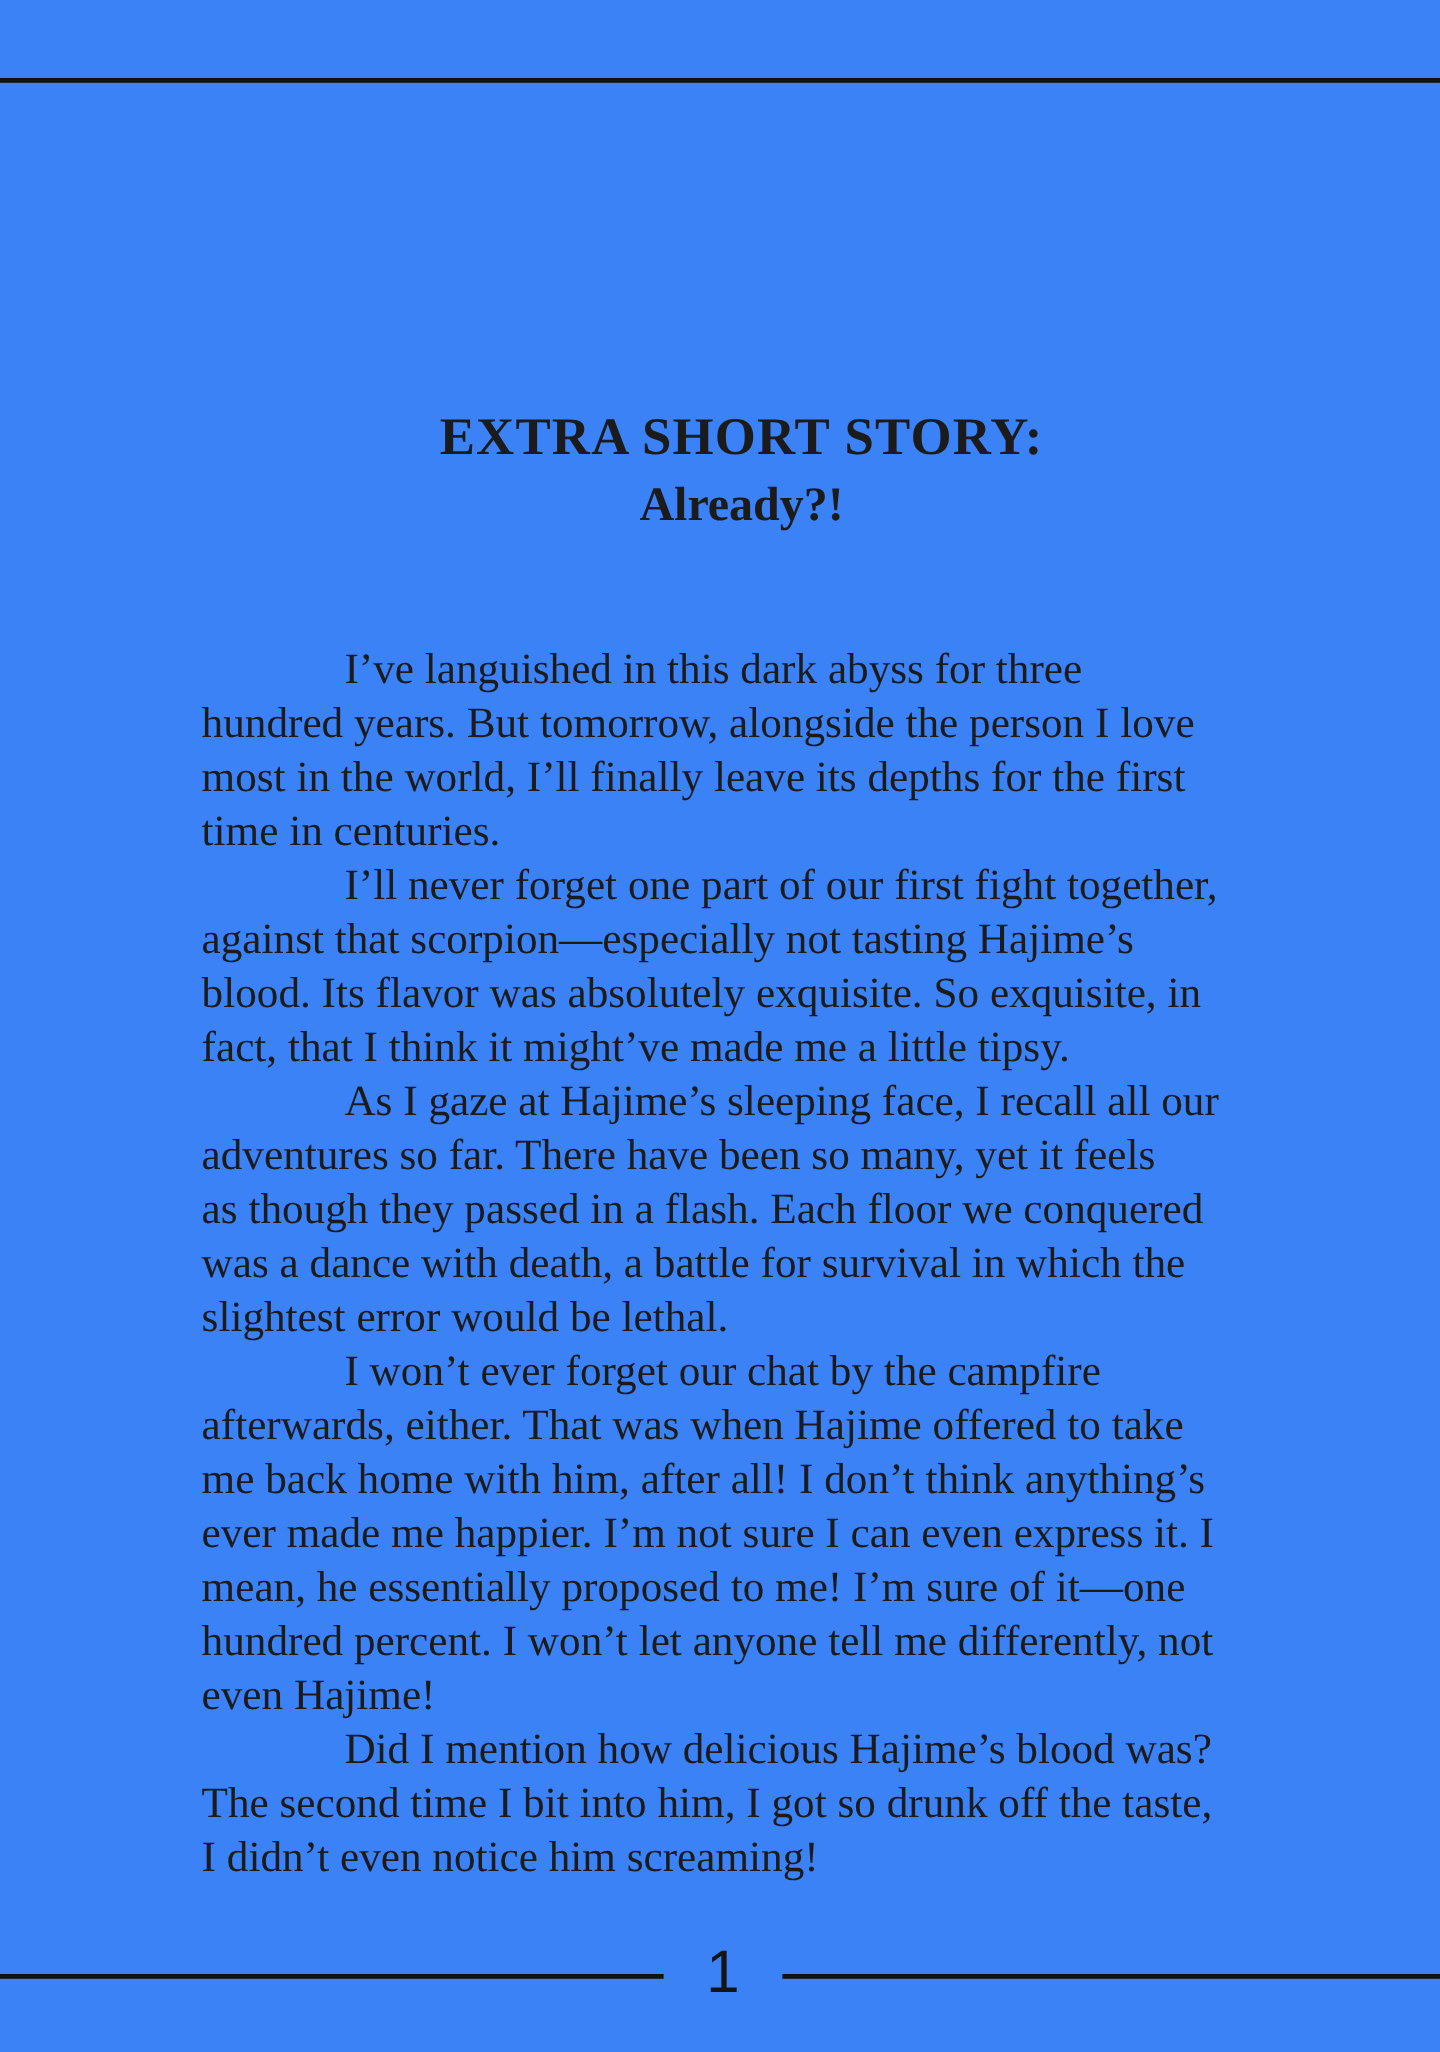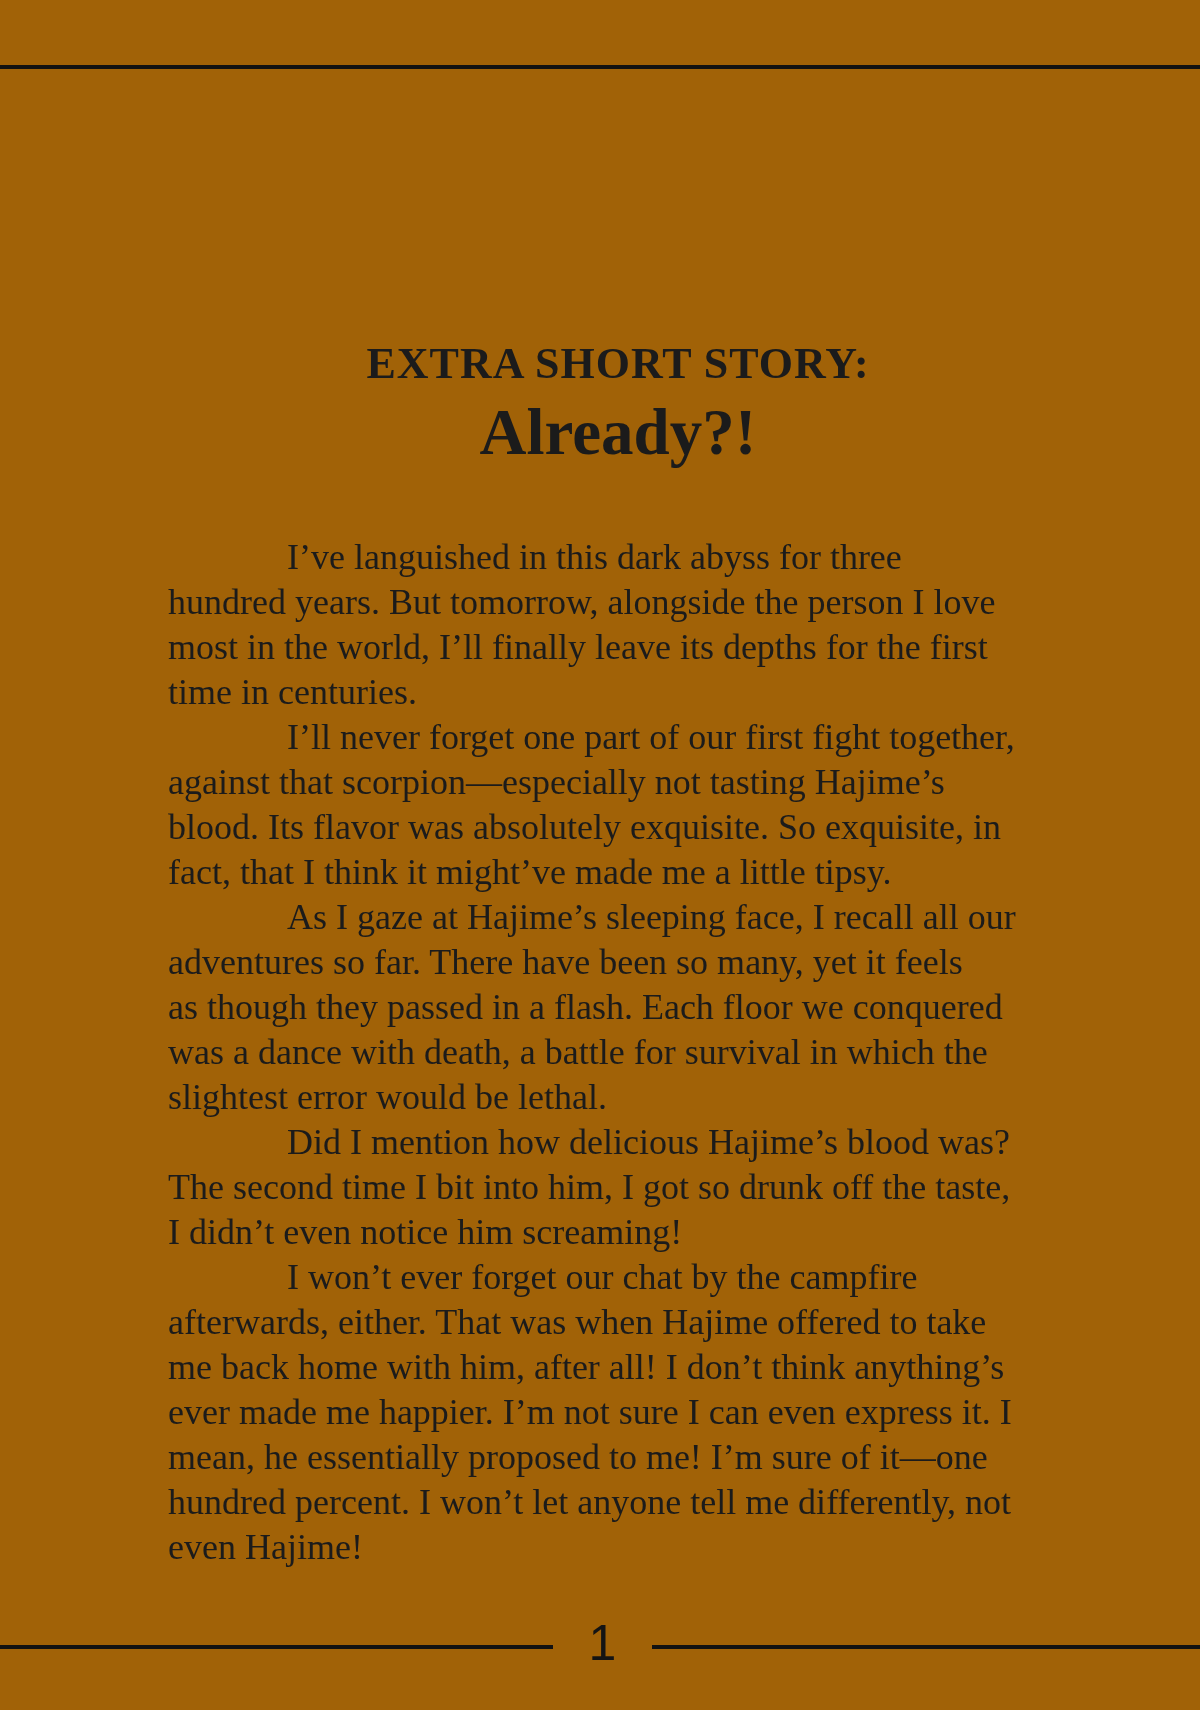--- a/index.html
+++ b/index.html
@@ -6,21 +6,21 @@
   body {
     width: 1200px;
     height: 1710px;
     background: #ffffff;
     font-family: "Liberation Serif", serif;
   }
   .canvas {
     position: relative;
     width: 1200px;
     height: 1710px;
-    background: #a16207;
+    background: #3b82f6;
     overflow: hidden;
     color: #1b1b1b;
   }
   .rule {
     position: absolute;
     height: 4px;
     background: #121212;
   }
   .rule-top {
     top: 65px;
@@ -36,21 +36,21 @@
   .kicker {
     top: 342px;
     font-size: 44px;
     line-height: 1;
     font-weight: bold;
     letter-spacing: 1px;
     margin: 0;
   }
   .story-title {
     top: 400px;
-    font-size: 65px;
+    font-size: 40px;
     line-height: 1;
     font-weight: bold;
     margin: 0;
   }
   .body-text {
     position: absolute;
     left: 168px;
     top: 511px;
     width: 960px;
     font-size: 36px;
@@ -103,29 +103,29 @@
 time in centuries.</p>
     <p class="para">I’ll never forget one part of our first fight together,
 against that scorpion—especially not tasting Hajime’s
 blood. Its flavor was absolutely exquisite. So exquisite, in
 fact, that I think it might’ve made me a little tipsy.</p>
     <p class="para">As I gaze at Hajime’s sleeping face, I recall all our
 adventures so far. There have been so many, yet it feels
 as though they passed in a flash. Each floor we conquered
 was a dance with death, a battle for survival in which the
 slightest error would be lethal.</p>
-    <p class="para">Did I mention how delicious Hajime’s blood was?
-The second time I bit into him, I got so drunk off the taste,
-I didn’t even notice him screaming!</p>
     <p class="para">I won’t ever forget our chat by the campfire
 afterwards, either. That was when Hajime offered to take
 me back home with him, after all! I don’t think anything’s
 ever made me happier. I’m not sure I can even express it. I
 mean, he essentially proposed to me! I’m sure of it—one
 hundred percent. I won’t let anyone tell me differently, not
 even Hajime!</p>
+    <p class="para">Did I mention how delicious Hajime’s blood was?
+The second time I bit into him, I got so drunk off the taste,
+I didn’t even notice him screaming!</p>
   </div>
 
   <div class="rule footer-rule-left"></div>
   <div class="page-number">1</div>
   <div class="rule footer-rule-right"></div>
 
 </div>
 
 </body></html>

